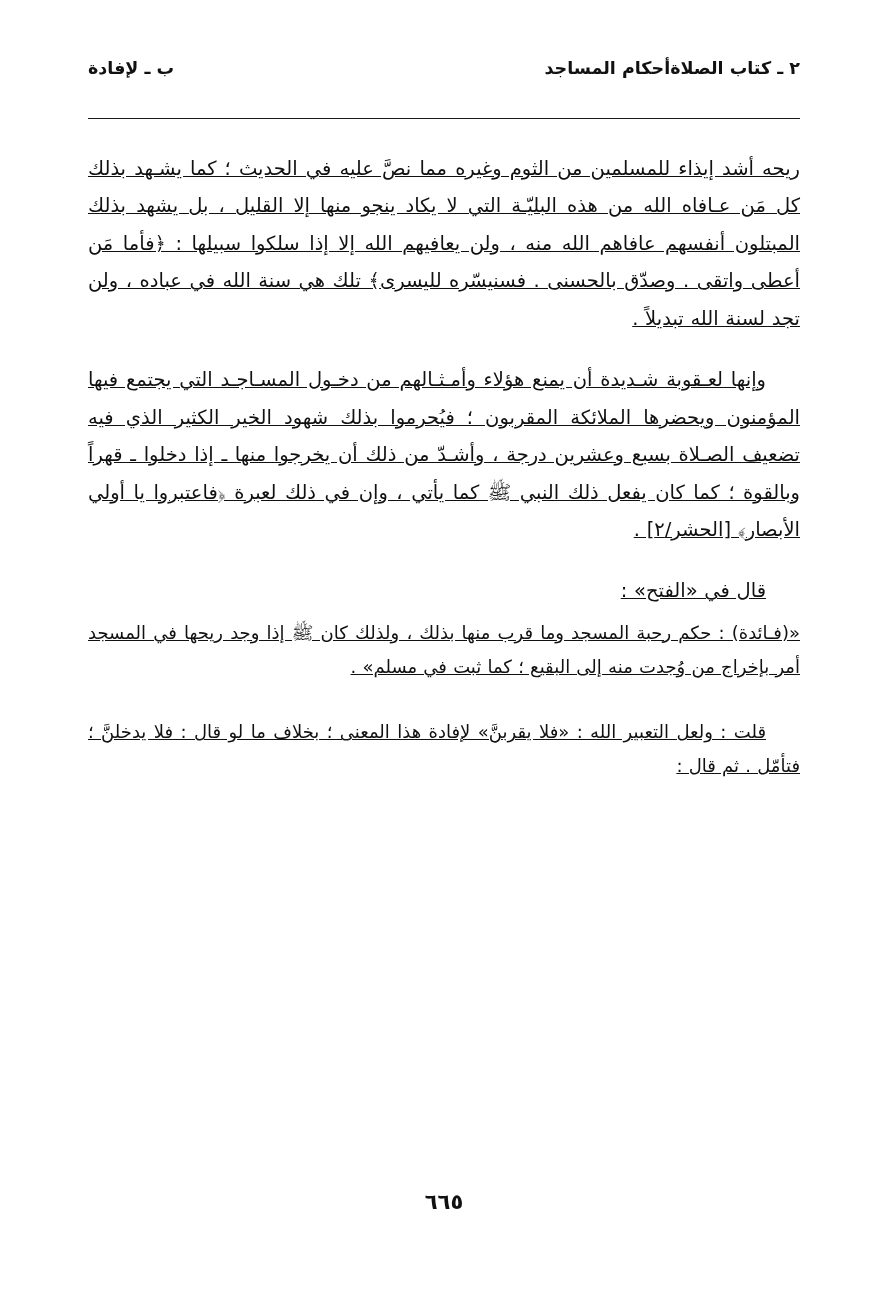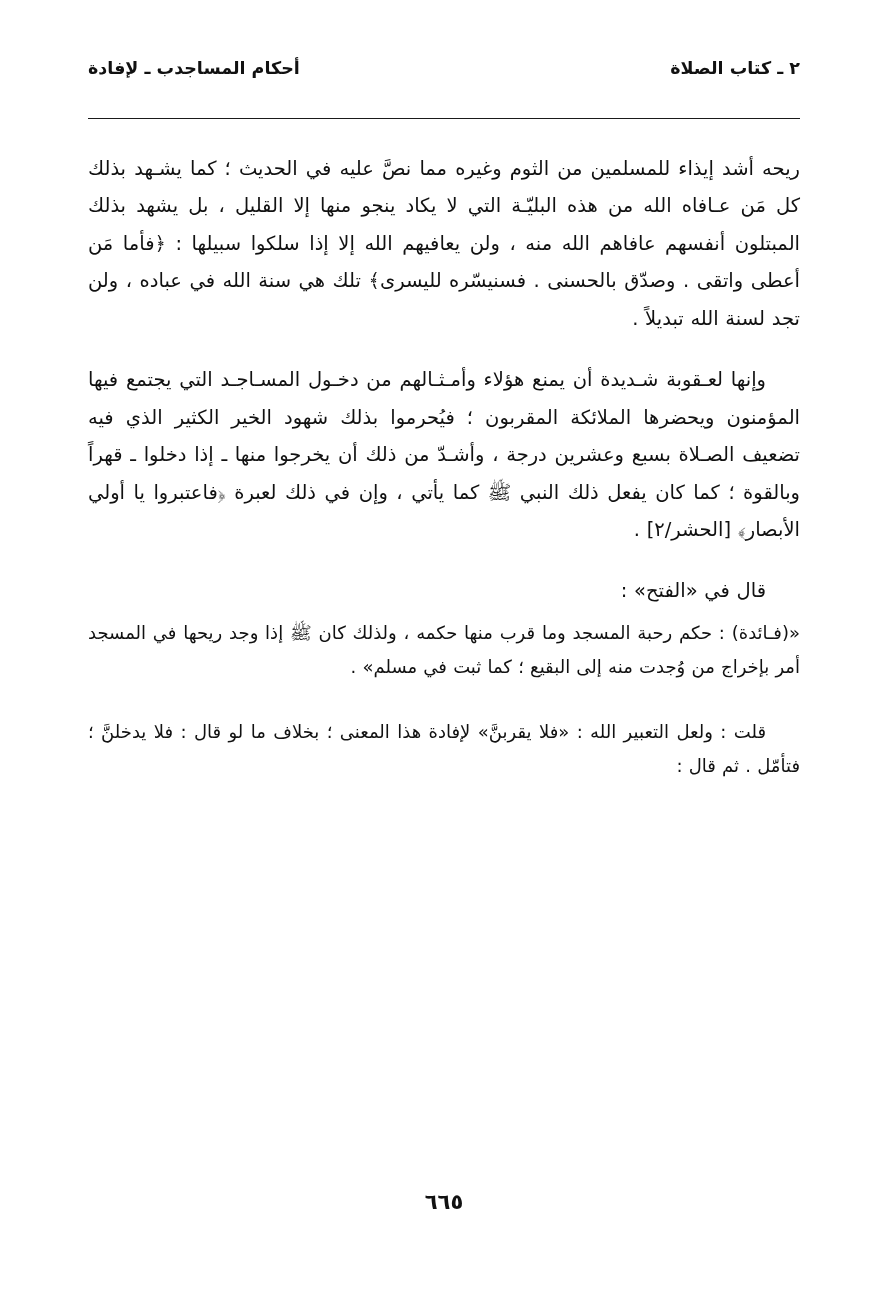--- a/index.html
+++ b/index.html
@@ -36,21 +36,21 @@
     letter-spacing: 0;
   }
   .header .hdr-item {
     white-space: nowrap;
     font-family: "DejaVu Sans", sans-serif;
     font-weight: bold;
     font-size: 17.5px;
   }
   .header .hdr-center {
     flex: 1;
-    text-align: left;
+    text-align: right;
   }
   .header-rule {
     position: absolute;
     top: 118px;
     right: 88px;
     left: 88px;
     border-top: 1.6px solid #1a1a1a;
     height: 0;
   }
   
@@ -63,20 +63,21 @@
     text-align-last: right;
     direction: rtl;
   }
   p.para {
     margin: 0 0 18px 0;
     font-size: 19.5px;
     line-height: 1.92;
     text-align: justify;
     text-align-last: right;
     word-spacing: 0.5px;
+    text-decoration: underline;
   }
   p.para.indent {
     text-indent: 34px;
   }
   p.small {
     font-size: 18px;
     line-height: 1.88;
   }
   p.tight {
     margin-bottom: 0;
@@ -108,21 +109,21 @@
 
   <div class="header-rule"></div>
 
   <div class="content">
     <p class="para">ريحه أشد إيذاء للمسلمين من الثوم وغيره مما نصَّ عليه في الحديث ؛ كما يشـهد بذلك كل مَن عـافاه الله من هذه البليّـة التي لا يكاد ينجو منها إلا القليل ، بل يشهد بذلك المبتلون أنفسهم عافاهم الله منه ، ولن يعافيهم الله إلا إذا سلكوا سبيلها : ﴿فأما مَن أعطى واتقى . وصدّق بالحسنى . فسنيسّره لليسرى﴾ تلك هي سنة الله في عباده ، ولن تجد لسنة الله تبديلاً .</p>
     <div class="spacer-sm"></div>
     <p class="para indent">وإنها لعـقوبة شـديدة أن يمنع هؤلاء وأمـثـالهم من دخـول المسـاجـد التي يجتمع فيها المؤمنون ويحضرها الملائكة المقربون ؛ فيُحرموا بذلك شهود الخير الكثير الذي فيه تضعيف الصـلاة بسبع وعشرين درجة ، وأشـدّ من ذلك أن يخرجوا منها ـ إذا دخلوا ـ قهراً وبالقوة ؛ كما كان يفعل ذلك النبي ﷺ كما يأتي ، وإن في ذلك لعبرة ﴿فاعتبروا يا أولي الأبصار﴾ [الحشر/٢] .</p>
     <div class="spacer-sm"></div>
     <p class="para indent tight">قال في «الفتح» :</p>
     <div class="spacer-sm"></div>
-    <p class="para small">«(فـائدة) : حكم رحبة المسجد وما قرب منها حكمه ، ولذلك كان ﷺ إذا وجد ريحها في المسجد أمر بإخراج من وُجدت منه إلى البقيع ؛ كما ثبت في مسلم» .</p>
+    <p class="para small">«(فـائدة) : حكم رحبة المسجد وما قرب منها بذلك ، ولذلك كان ﷺ إذا وجد ريحها في المسجد أمر بإخراج من وُجدت منه إلى البقيع ؛ كما ثبت في مسلم» .</p>
     <div class="spacer-md"></div>
     <p class="para small indent">قلت : ولعل التعبير الله : «فلا يقربنَّ» لإفادة هذا المعنى ؛ بخلاف ما لو قال : فلا يدخلنَّ ؛ فتأمّل . ثم قال :</p>
     <div class="spacer-md"></div>
   </div>
 
   <div class="folio">٦٦٥</div>
 
 </div>
 
 </body></html>

